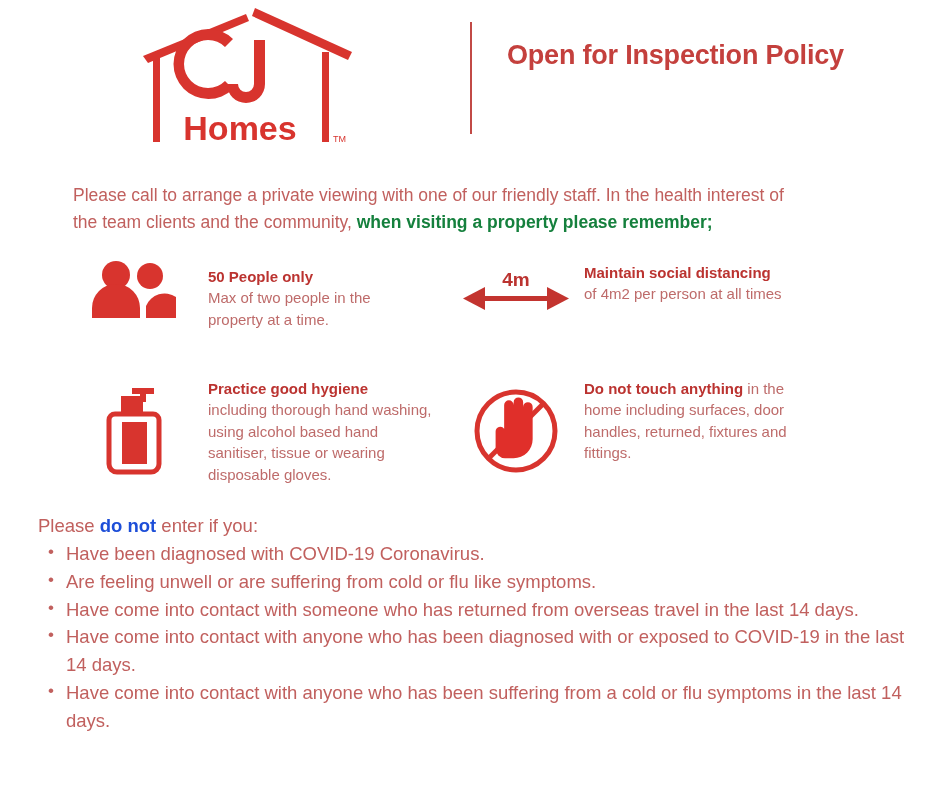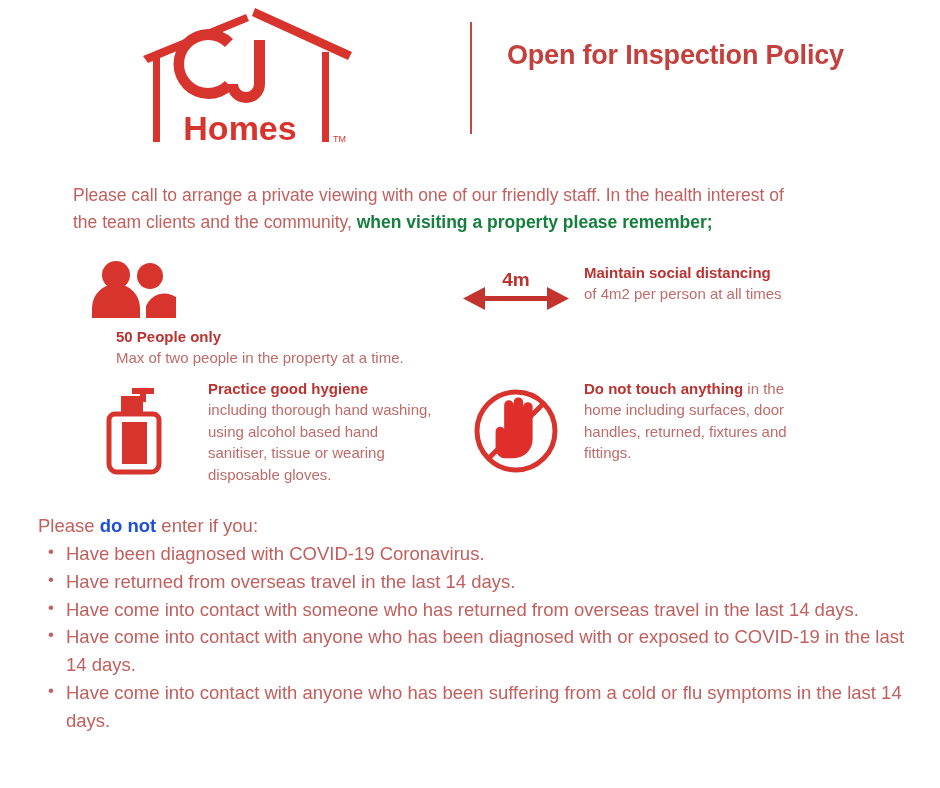--- a/index.html
+++ b/index.html
@@ -84,21 +84,21 @@
     font-size: 15px;
     line-height: 1.43;
     color: #be6b6a;
   }
   .cell .cell-text b {
     color: #bb3330;
     font-weight: bold;
   }
 
   
-  .cell-people   { left: 88px;  top: 8px;  width: 330px; flex-direction: column; }
+  .cell-people   { left: 88px;  top: 8px;  width: 330px; }
   .cell-people .icon-wrap { width: 92px; }
   .cell-people .cell-text { margin-left: 28px; padding-top: 6px; }
 
   .cell-distance { left: 460px; top: 8px;  width: 360px; }
   .cell-distance .icon-wrap { width: 112px; padding-top: 6px; }
   .cell-distance .cell-text { margin-left: 12px; padding-top: 2px; width: 200px; }
 
   .cell-hygiene  { left: 88px;  top: 126px; width: 360px; }
   .cell-hygiene .icon-wrap { width: 92px; padding-top: 6px; }
   .cell-hygiene .cell-text { margin-left: 28px; width: 232px; }
@@ -237,18 +237,18 @@
       <b>Do not touch anything</b><span> in the home including surfaces, door handles, returned, fixtures and fittings.</span>
     </div>
   </div>
 
 </div>
 
 <div class="dont-section">
   <div class="dont-lead"><span>Please </span><b>do not</b><span> enter if you:</span></div>
   <ul class="dont-list">
     <li>Have been diagnosed with COVID-19 Coronavirus.</li>
-    <li>Have returned from overseas travel in the last 14 days.</li>
+    <li>Are feeling unwell or are suffering from cold or flu like symptoms.</li>
     <li>Have come into contact with someone who has returned from overseas travel in the last 14 days.</li>
     <li>Have come into contact with anyone who has been diagnosed with or exposed to COVID-19 in the last 14 days.</li>
     <li>Have come into contact with anyone who has been suffering from a cold or flu symptoms in the last 14 days.</li>
   </ul>
 </div>
 
 </body></html>

